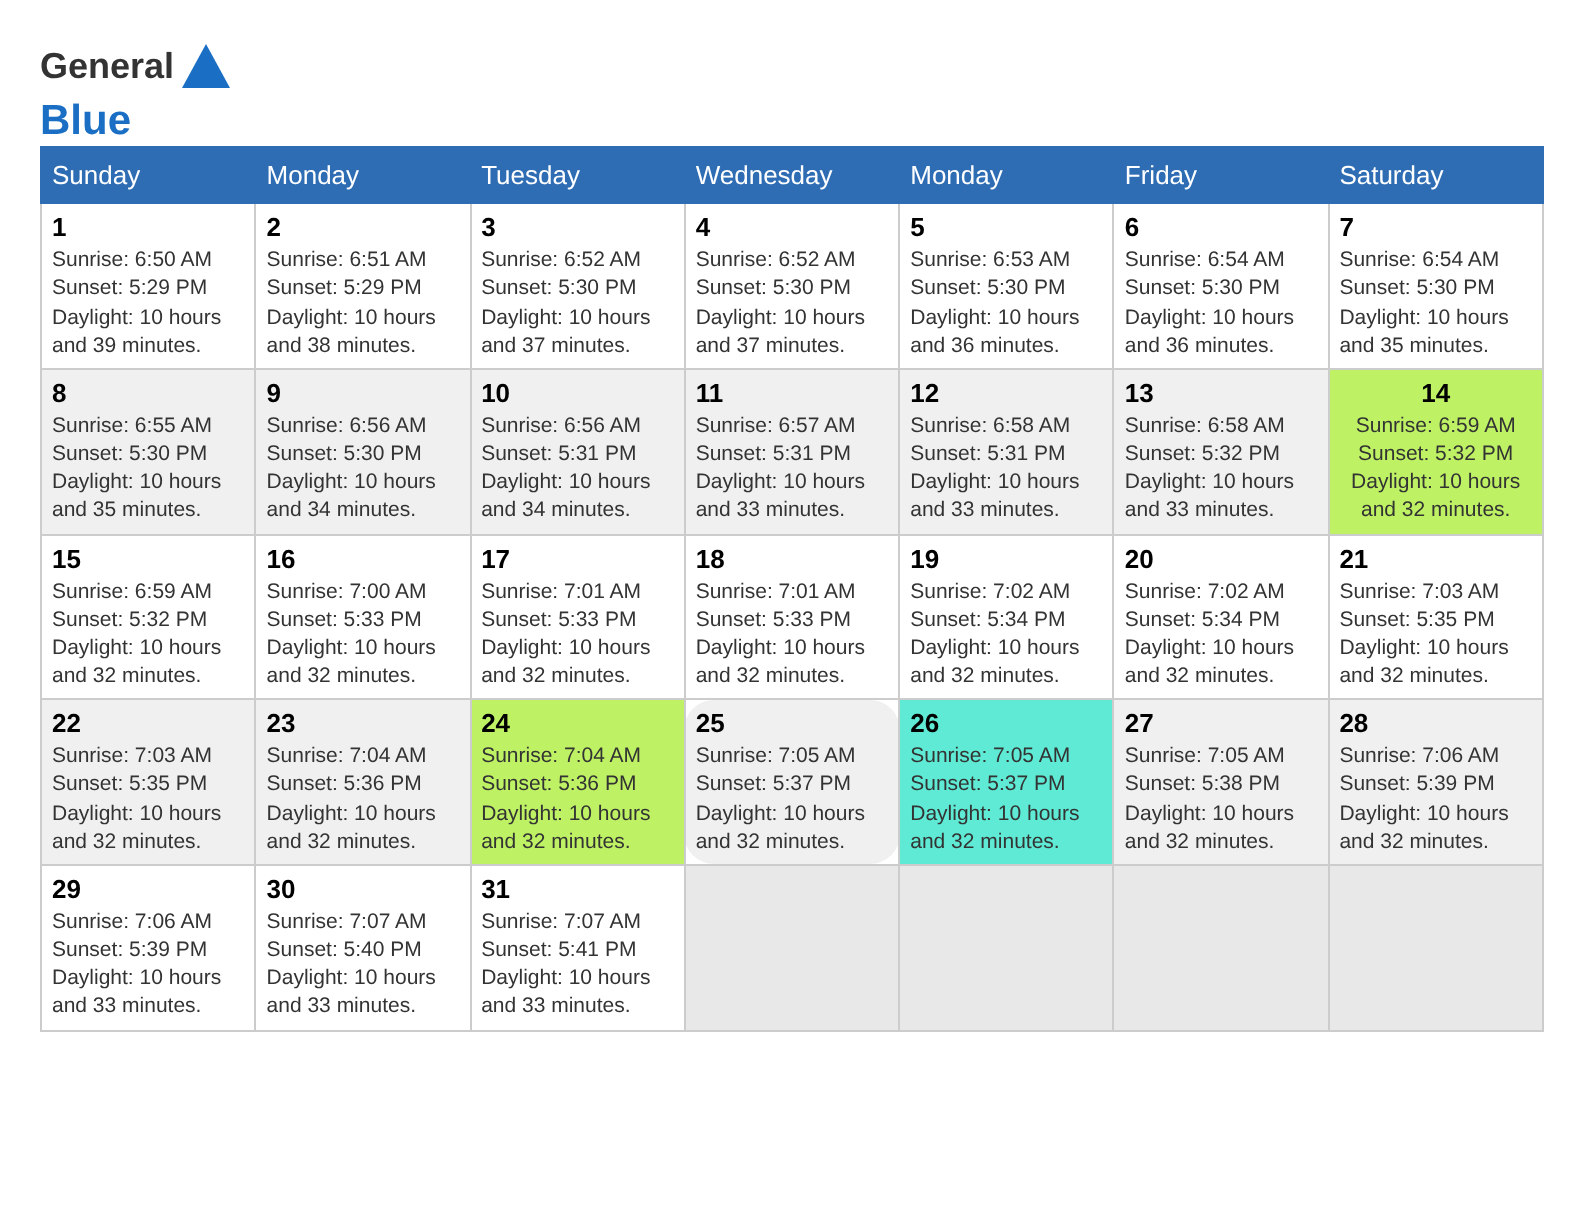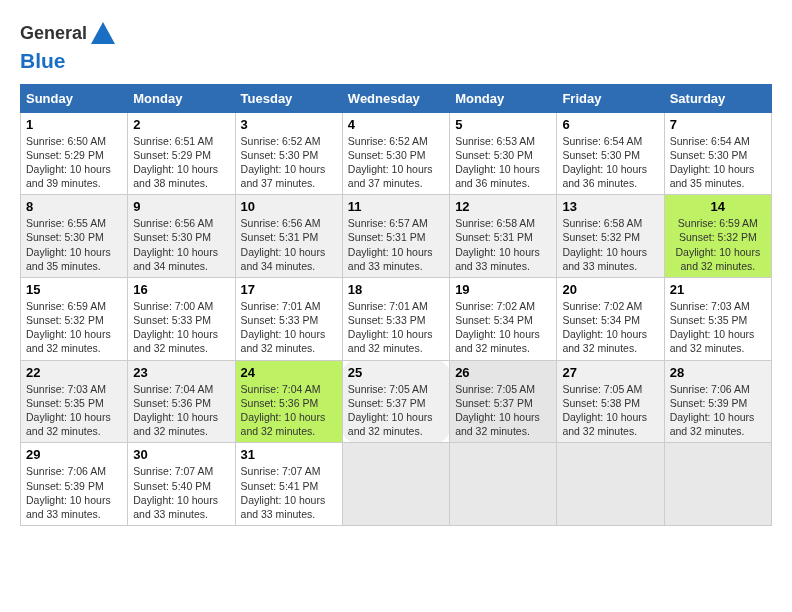--- a/index.html
+++ b/index.html
@@ -7,21 +7,21 @@
       font-family: Arial, sans-serif;
       background: #fff;
       width: 792px;
       min-height: 612px;
       padding: 20px 20px 10px 20px;
     }
     .header {
       display: flex;
       justify-content: space-between;
       align-items: flex-start;
-      margin-bottom: 10px;
+      margin-bottom: 0;
     }
     .logo {
       display: flex;
       align-items: center;
     }
     .logo-text {
       font-size: 18px;
       font-weight: bold;
       line-height: 1.2;
     }
@@ -48,21 +48,21 @@
       width: 100%;
       border-collapse: collapse;
       font-size: 11px;
     }
     .calendar th {
       background: #2e6db4;
       color: #fff;
       padding: 6px 5px;
       text-align: left;
       font-size: 13px;
-      font-weight: bold;
+      font-weight: normal;
       border: 1px solid #2e6db4;
     }
     .calendar td {
       border: 1px solid #ccc;
       vertical-align: top;
       padding: 4px 5px;
       width: calc(100% / 7);
       height: 80px;
       background: #fff;
     }
@@ -217,21 +217,21 @@
         <div class="day-info">Sunrise: 7:04 AM<br>Sunset: 5:36 PM<br>Daylight: 10 hours and 32 minutes.</div>
       </td>
         <td style="background: #bef264;">
         <span class="day-number">24</span>
         <div class="day-info">Sunrise: 7:04 AM<br>Sunset: 5:36 PM<br>Daylight: 10 hours and 32 minutes.</div>
       </td>
         <td style="background: rgb(240, 240, 240); border-radius: 15px;">
         <span class="day-number">25</span>
         <div class="day-info">Sunrise: 7:05 AM<br>Sunset: 5:37 PM<br>Daylight: 10 hours and 32 minutes.</div>
       </td>
-        <td style="background: #e5e5e5;">
+        <td style="background: #5eead4;">
         <span class="day-number">26</span>
         <div class="day-info">Sunrise: 7:05 AM<br>Sunset: 5:37 PM<br>Daylight: 10 hours and 32 minutes.</div>
       </td>
         <td style="background: rgb(240, 240, 240);">
         <span class="day-number">27</span>
         <div class="day-info">Sunrise: 7:05 AM<br>Sunset: 5:38 PM<br>Daylight: 10 hours and 32 minutes.</div>
       </td>
         <td style="background: rgb(240, 240, 240);">
         <span class="day-number">28</span>
         <div class="day-info">Sunrise: 7:06 AM<br>Sunset: 5:39 PM<br>Daylight: 10 hours and 32 minutes.</div>

